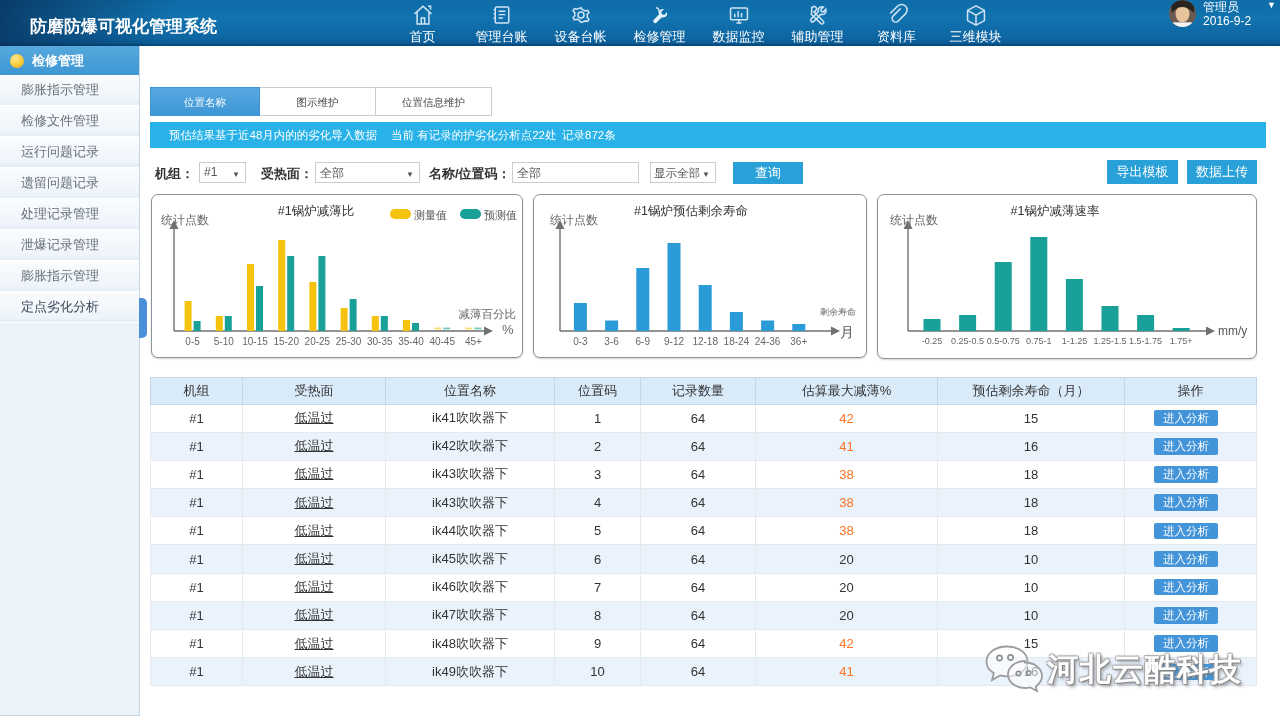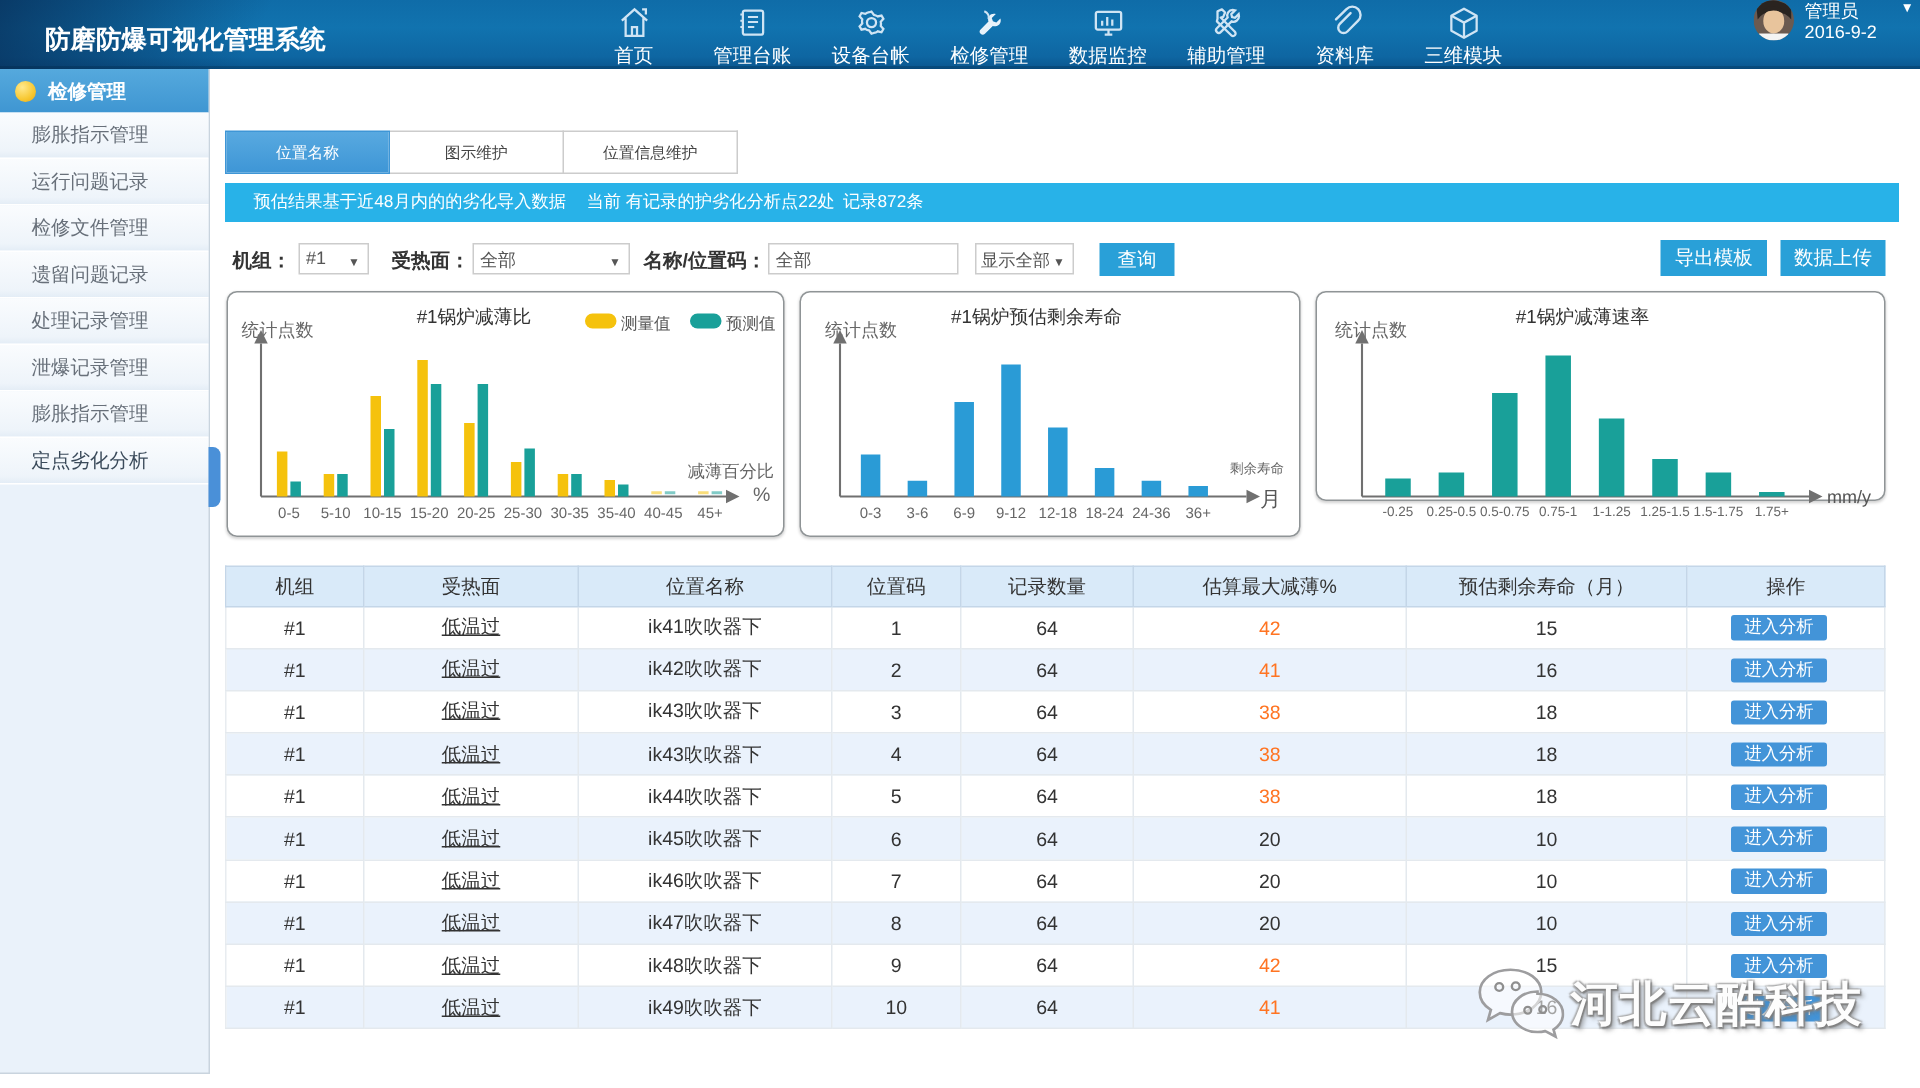--- a/index.html
+++ b/index.html
@@ -133,22 +133,22 @@
     <rect x="4" y="24" width="21" height="6" fill="#f4f4f4"></rect>
     </g>
       </svg>
     <div class="uinfo">管理员<br>2016-9-2</div>
     <div class="caret">▼</div>
   </div>
 </div>
 <div class="sidebar">
   <div class="shead"><span class="ball"></span>检修管理</div>
   <div class="mi">膨胀指示管理</div>
+    <div class="mi">检修文件管理</div>
     <div class="mi">运行问题记录</div>
-    <div class="mi">检修文件管理</div>
     <div class="mi">遗留问题记录</div>
     <div class="mi">处理记录管理</div>
     <div class="mi">泄爆记录管理</div>
     <div class="mi">膨胀指示管理</div>
     <div class="mi">定点劣化分析</div>
 </div>
 <div class="handle"></div>
 <div class="sbottom"></div>
 <div class="main">
   <div class="tabs">
@@ -162,21 +162,21 @@
       <span style="position:absolute;left:412px">记录872条</span>
     </div>
   <div class="filters">
     <span class="lab" style="left:5px">机组：</span>
     <div class="ctl sel" style="left:49px;width:47px">#1<span class="ar">▼</span></div>
     <span class="lab" style="left:111px">受热面：</span>
     <div class="ctl sel" style="left:165px;width:105px">全部<span class="ar">▼</span></div>
     <span class="lab" style="left:279px">名称/位置码：</span>
     <div class="ctl" style="left:362px;width:127px;padding:2px 4px">全部</div>
     <div class="ctl sel" style="left:500px;width:66px;font-size:11.5px;padding:3px 3px">显示全部<span class="ar">▼</span></div>
-    <div class="btn" style="left:583px;top:0;width:50px;height:22px;line-height:22px">查询</div>
+    <div class="btn" style="left:583px;top:0;width:70px;height:22px;line-height:22px">查询</div>
     <div class="btn" style="left:957px;top:-2px;width:71px;height:24px;line-height:24px">导出模板</div>
     <div class="btn" style="left:1037px;top:-2px;width:70px;height:24px;line-height:24px">数据上传</div>
   </div>
   <div class="card" style="left:1px;top:148px;width:372px;height:164px"><svg width="370" height="162" viewBox="0 0 370 162" font-family="'Liberation Sans',sans-serif">
 <text x="164" y="20" font-size="12.5" fill="#333" text-anchor="middle">#1锅炉减薄比</text>
 <text x="9" y="29" font-size="12" fill="#666">统计点数</text>
 <rect x="238" y="14" width="21" height="10" rx="5" fill="#f5c20d"></rect>
 <text x="262" y="24" font-size="11" fill="#555">测量值</text>
 <rect x="308" y="14" width="21" height="10" rx="5" fill="#19a099"></rect>
 <text x="332" y="24" font-size="11" fill="#555">预测值</text>
@@ -236,21 +236,21 @@
 <text x="306" y="142" font-size="14" fill="#555">月</text>
 <text x="46.4" y="150" font-size="10" fill="#666" text-anchor="middle">0-3</text>
 <text x="77.6" y="150" font-size="10" fill="#666" text-anchor="middle">3-6</text>
 <text x="108.8" y="150" font-size="10" fill="#666" text-anchor="middle">6-9</text>
 <text x="140.0" y="150" font-size="10" fill="#666" text-anchor="middle">9-12</text>
 <text x="171.2" y="150" font-size="10" fill="#666" text-anchor="middle">12-18</text>
 <text x="202.4" y="150" font-size="10" fill="#666" text-anchor="middle">18-24</text>
 <text x="233.6" y="150" font-size="10" fill="#666" text-anchor="middle">24-36</text>
 <text x="264.8" y="150" font-size="10" fill="#666" text-anchor="middle">36+</text>
 </svg></div>
-  <div class="card" style="left:727px;top:148px;width:380px;height:140px"><svg width="378" height="162" viewBox="0 0 378 162" font-family="'Liberation Sans',sans-serif">
+  <div class="card" style="left:727px;top:148px;width:380px;height:165px"><svg width="378" height="162" viewBox="0 0 378 162" font-family="'Liberation Sans',sans-serif">
 <text x="177" y="20" font-size="12.5" fill="#333" text-anchor="middle">#1锅炉减薄速率</text>
 <text x="12" y="29" font-size="12" fill="#666">统计点数</text>
 <line x1="30" y1="136" x2="328" y2="136" stroke="#707070" stroke-width="1.4"></line>
         <line x1="30" y1="136" x2="30" y2="34" stroke="#707070" stroke-width="1.4"></line>
         <path d="M25.5,34 L34.5,34 L30,25 Z" fill="#707070"></path>
         <path d="M328,131.5 L328,140.5 L337,136 Z" fill="#707070"></path>
 <rect x="45.5" y="124.0" width="17" height="12" fill="#19a099"></rect>
 <rect x="81.1" y="120.0" width="17" height="16" fill="#19a099"></rect>
 <rect x="116.7" y="67.0" width="17" height="69" fill="#19a099"></rect>
 <rect x="152.3" y="42.0" width="17" height="94" fill="#19a099"></rect>

